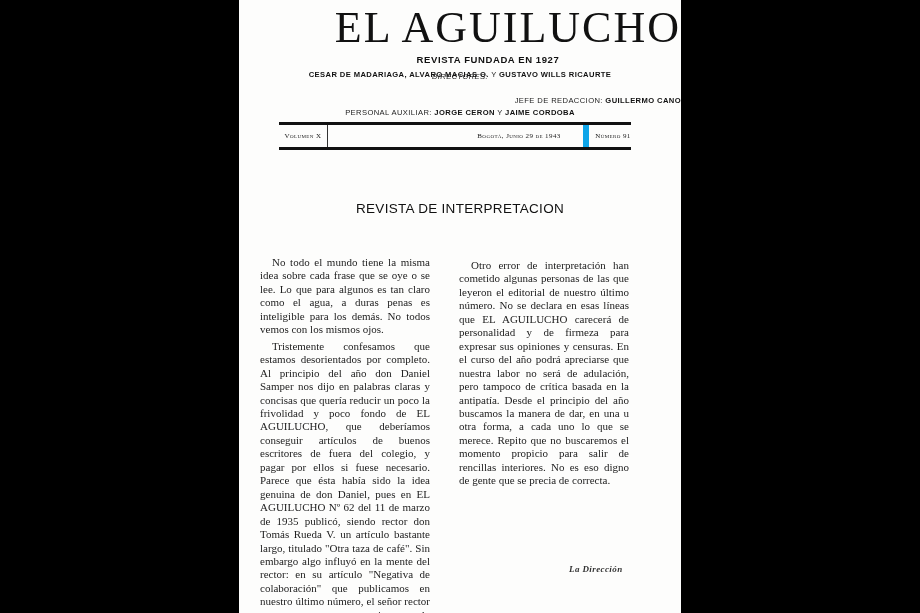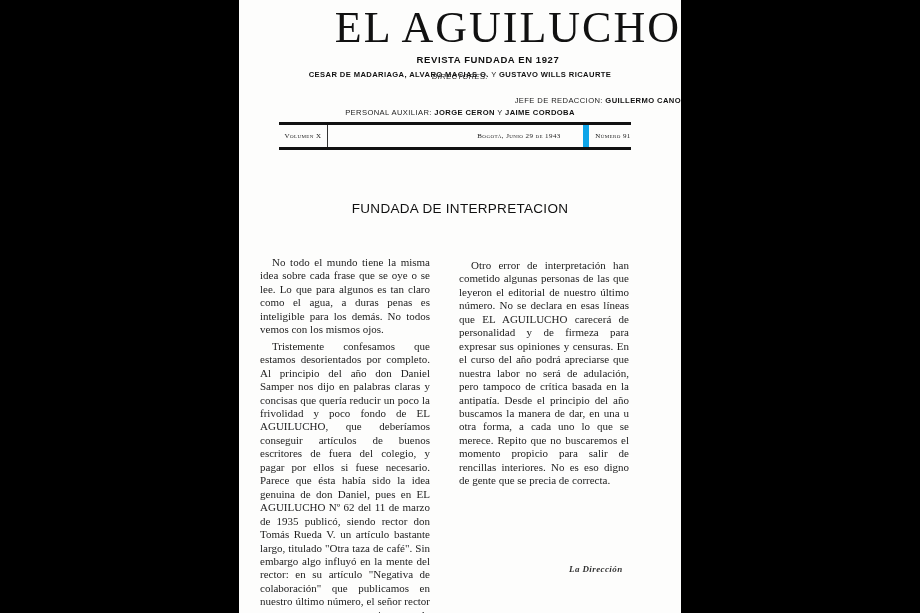--- a/index.html
+++ b/index.html
@@ -133,21 +133,21 @@
       <span>Y</span>
       <b>JAIME CORDOBA</b>
     </div>
 
     <div class="rule-box">
       <div class="cell c1">Volumen X</div>
       <div class="cell c2">Bogotá, Junio 29 de 1943</div>
       <div class="cell c3">Número 91</div>
     </div>
 
-    <div class="article-title">FUNDADA DE INTERPRETACION</div>
+    <div class="article-title">REVISTA DE INTERPRETACION</div>
 
     <div class="col left">
       <p>No todo el mundo tiene la misma idea sobre cada frase que se oye o se lee. Lo que para algunos es tan claro como el agua, a duras penas es inteligible para los demás. No todos vemos con los mismos ojos.</p>
       <div class="pgap"></div>
       <p>Tristemente confesamos que estamos desorientados por completo. Al principio del año don Daniel Samper nos dijo en palabras claras y concisas que quería reducir un poco la frivolidad y poco fondo de EL AGUILUCHO, que deberíamos conseguir artículos de buenos escritores de fuera del colegio, y pagar por ellos si fuese necesario. Parece que ésta había sido la idea genuina de don Daniel, pues en EL AGUILUCHO Nº 62 del 11 de marzo de 1935 publicó, siendo rector don Tomás Rueda V. un artículo bastante largo, titulado "Otra taza de café". Sin embargo algo influyó en la mente del rector: en su artículo "Negativa de colaboración" que publicamos en nuestro último número, el señor rector se muestra como un enemigo rotundo de</p>
     </div>
 
     <div class="col right">
       <div class="pgap"></div>
       <p>Otro error de interpretación han cometido algunas personas de las que leyeron el editorial de nuestro último número. No se declara en esas líneas que EL AGUILUCHO carecerá de personalidad y de firmeza para expresar sus opiniones y censuras. En el curso del año podrá apreciarse que nuestra labor no será de adulación, pero tampoco de crítica basada en la antipatía. Desde el principio del año buscamos la manera de dar, en una u otra forma, a cada uno lo que se merece. Repito que no buscaremos el momento propicio para salir de rencillas interiores. No es eso digno de gente que se precia de correcta.</p>

